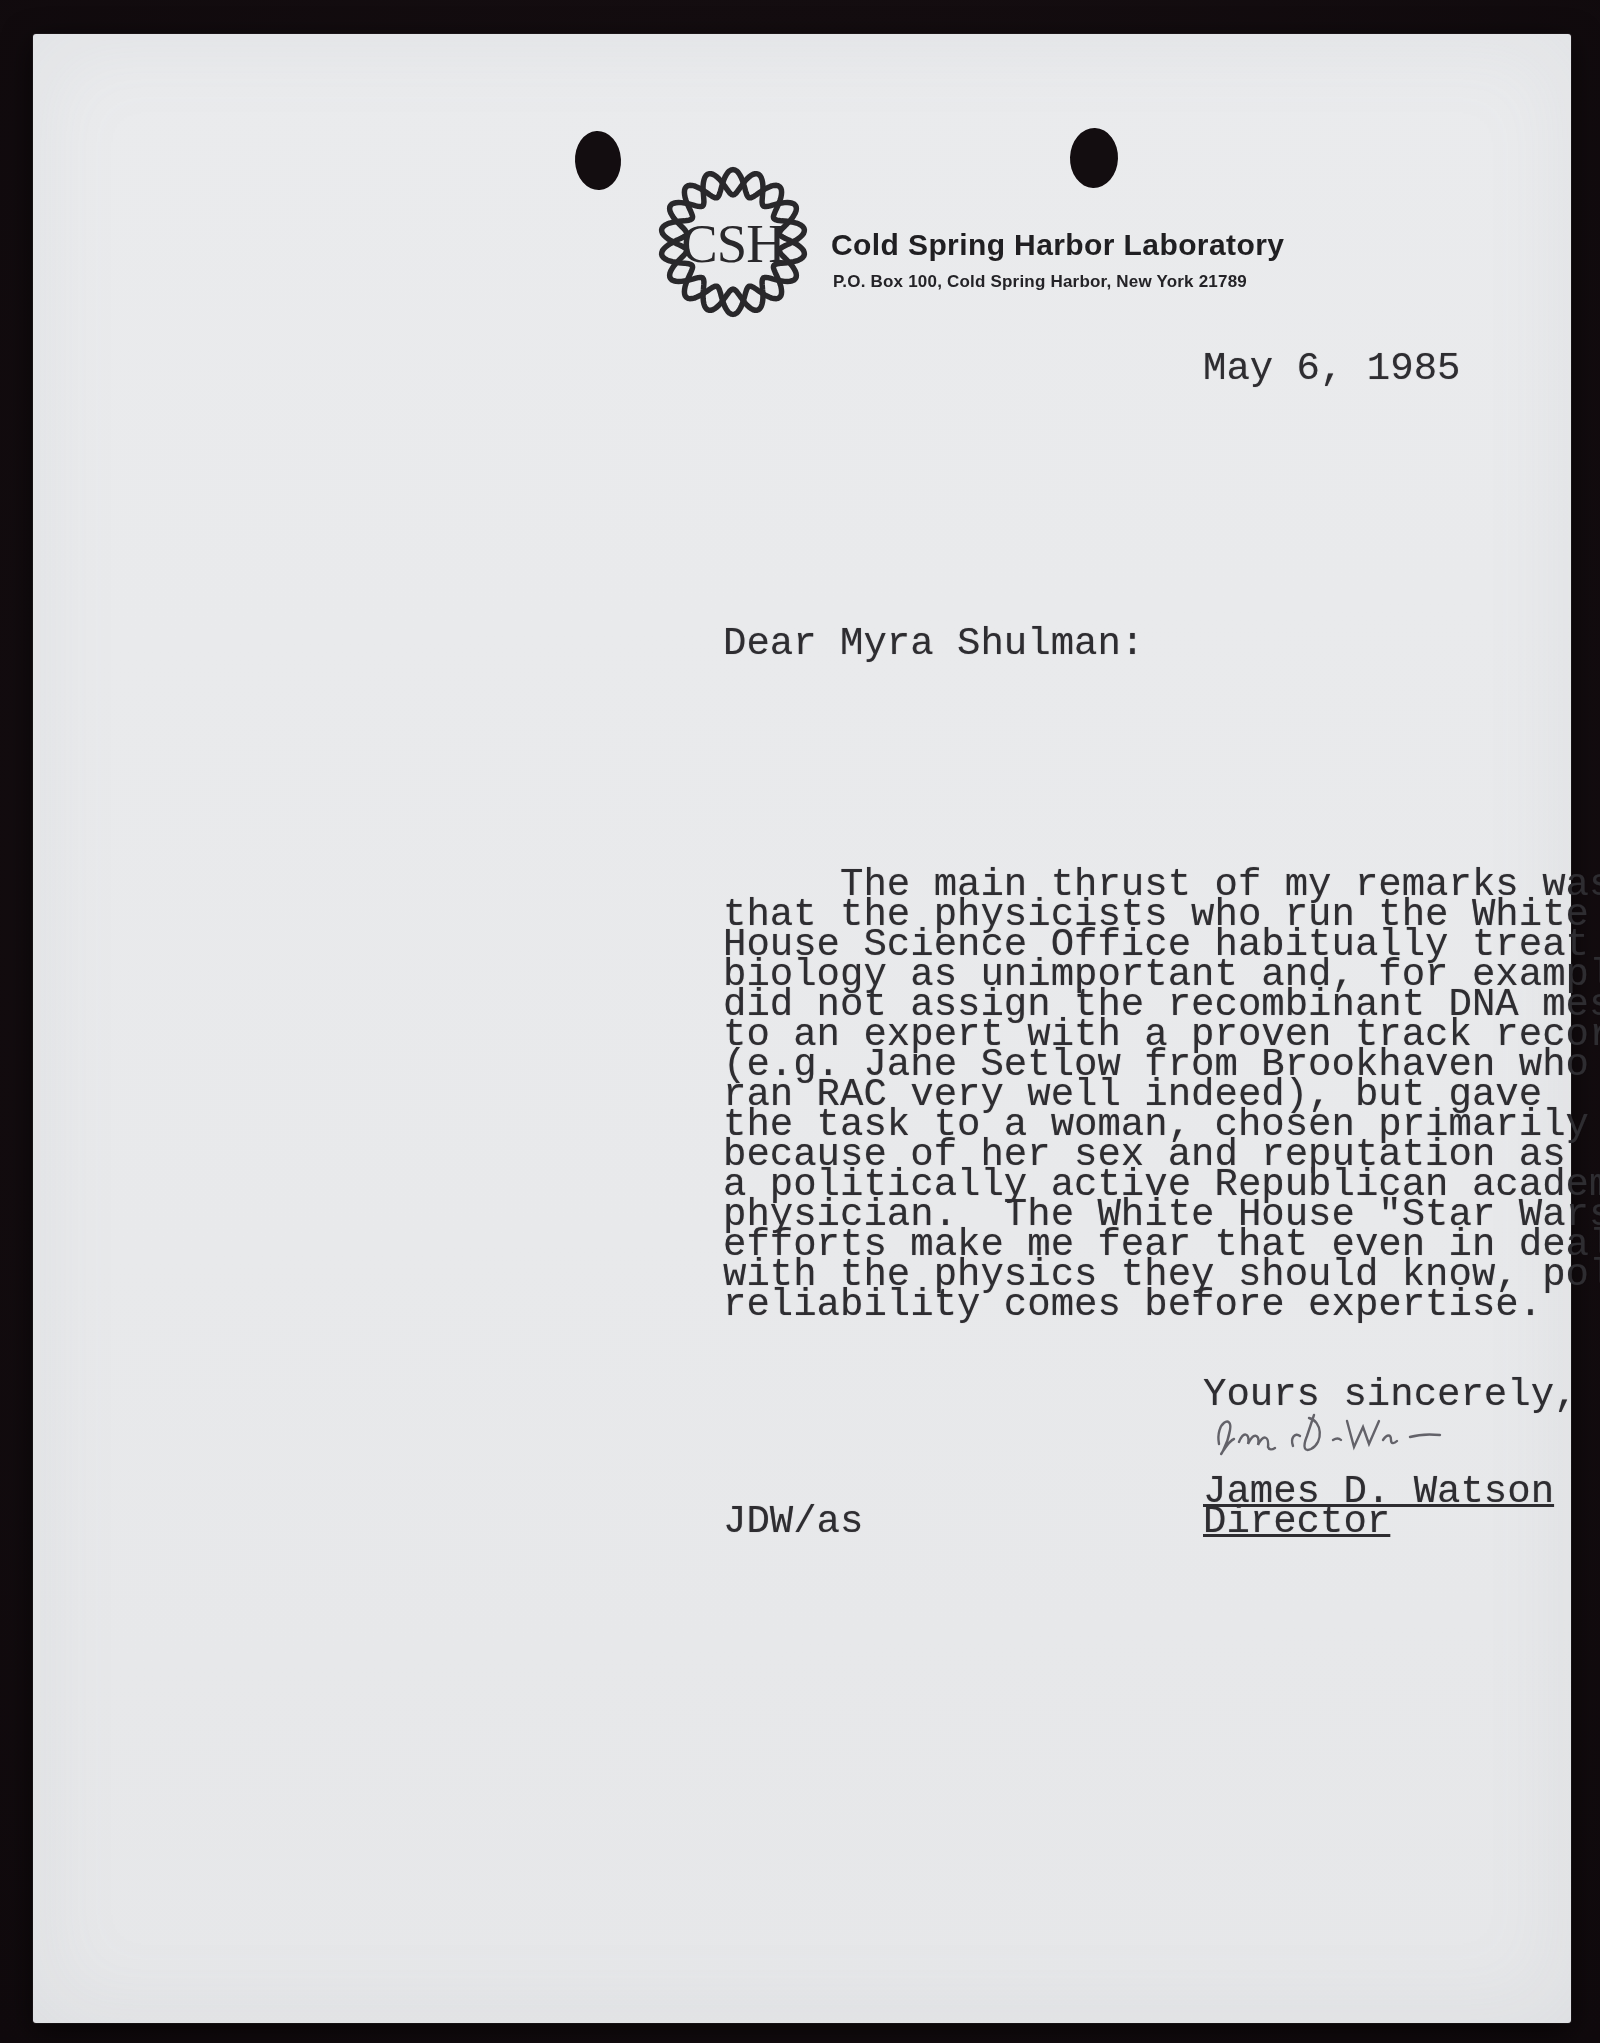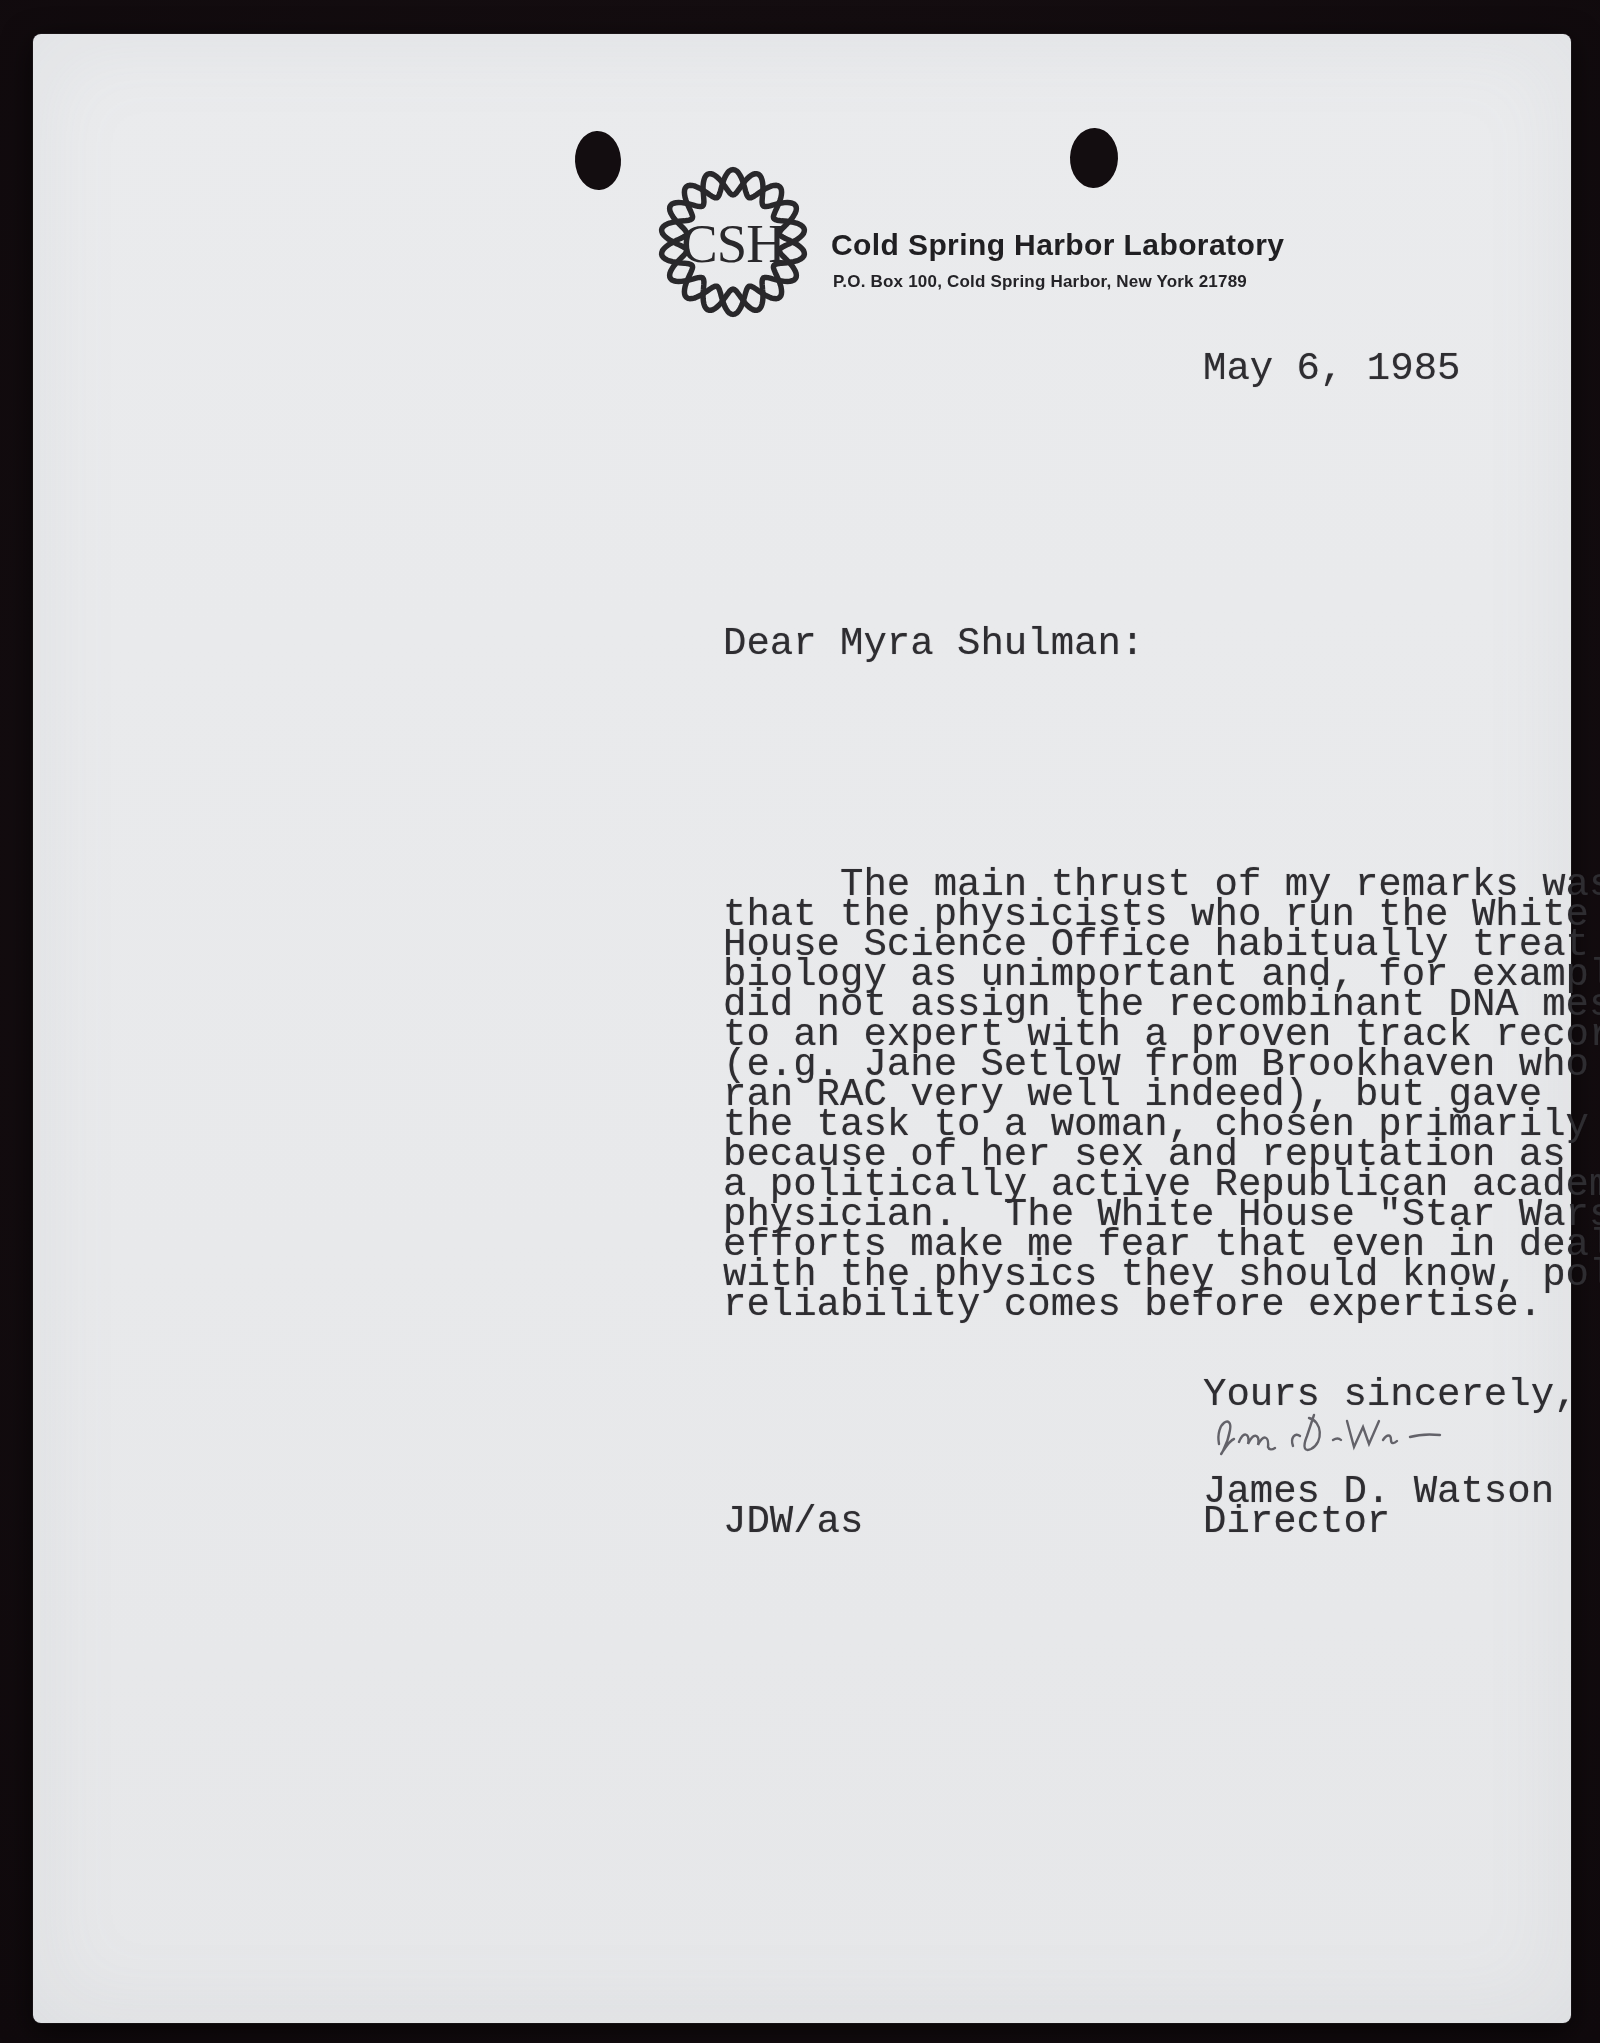--- a/index.html
+++ b/index.html
@@ -7,21 +7,21 @@
     position:relative;
     width:1600px;height:2043px;
     background:radial-gradient(ellipse at 50% 45%, #1c1417 0%, #140d10 55%, #100a0d 100%);
     overflow:hidden;
     font-family:"Liberation Sans", sans-serif;
   }
   .paper{
     position:absolute;
     left:33px;top:34px;width:1538px;height:1989px;
     background:linear-gradient(178deg,#eaebed 0%, #e8e9eb 60%, #e6e7e9 100%);
-    border-radius:8px;
+    border-radius:3px;
     box-shadow:0 0 0 1px rgba(255,255,255,0.05), 0 8px 30px rgba(0,0,0,0.65),
                inset 0 0 90px rgba(140,145,155,0.10);
   }
   .hole{
     position:absolute;
     background:#130d10;
     border-radius:50%;
   }
   .hole-left{left:542px;top:97px;width:46px;height:59px;transform:rotate(-3deg);}
   .hole-right{left:1037px;top:94px;width:48px;height:60px;transform:rotate(2deg);}
@@ -44,21 +44,21 @@
     font-size:39px;line-height:30px;
     color:#2e2d31;white-space:pre;
     text-shadow:0 0 1px rgba(46,45,49,0.45);
   }
   .tw-date{left:1170px;top:320px;}
   .tw-address{left:690px;top:408px;}
   .tw-salutation{left:690px;top:595px;}
   .tw-para1{left:690px;top:656px;}
   .tw-para2{left:690px;top:836px;}
   .tw-closing{left:1170px;top:1316px;margin-top:30px;}
-  .tw-signname{left:1170px;top:1443px;}
+  .tw-signname{left:1170px;top:1443px;text-decoration:underline;}
   .tw-typist{left:690px;top:1473px;}
   .signature{position:absolute;left:1172px;top:1372px;width:250px;height:62px;}
 </style>
 </head>
 <body>
 
 <div class="scan">
   <div class="paper">
 
     <div class="hole hole-left"></div>

